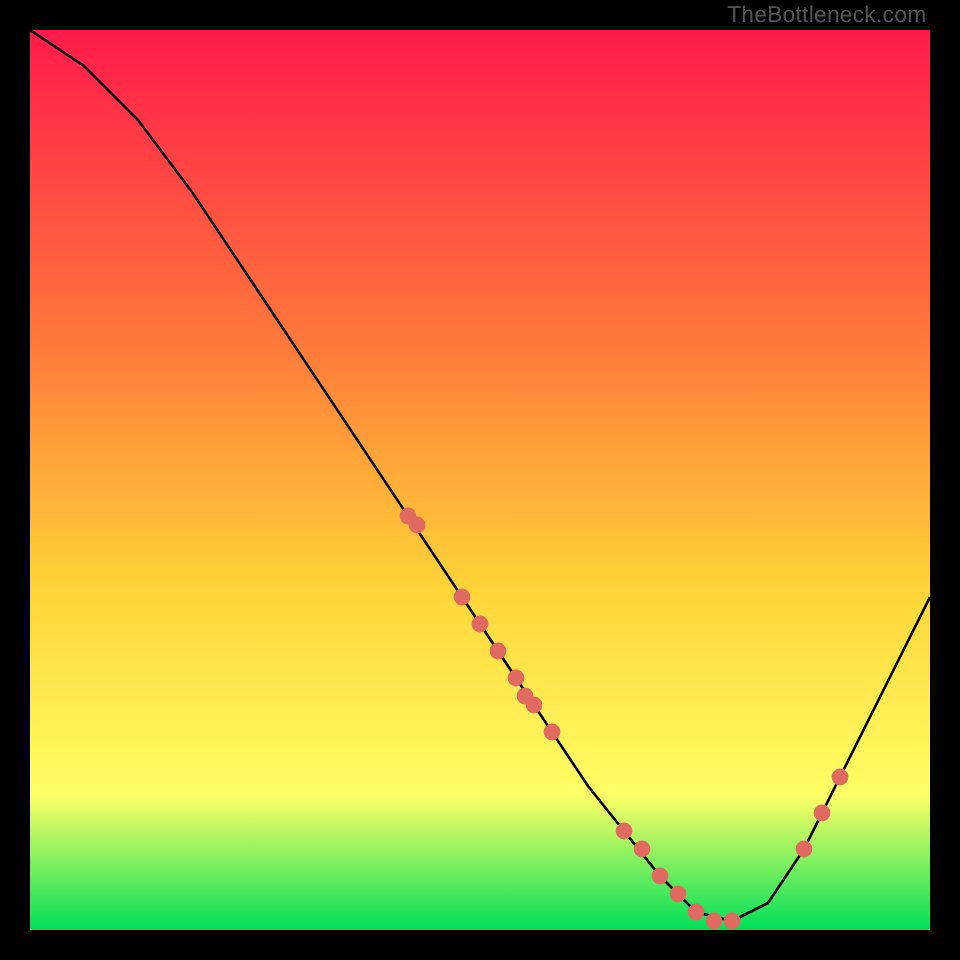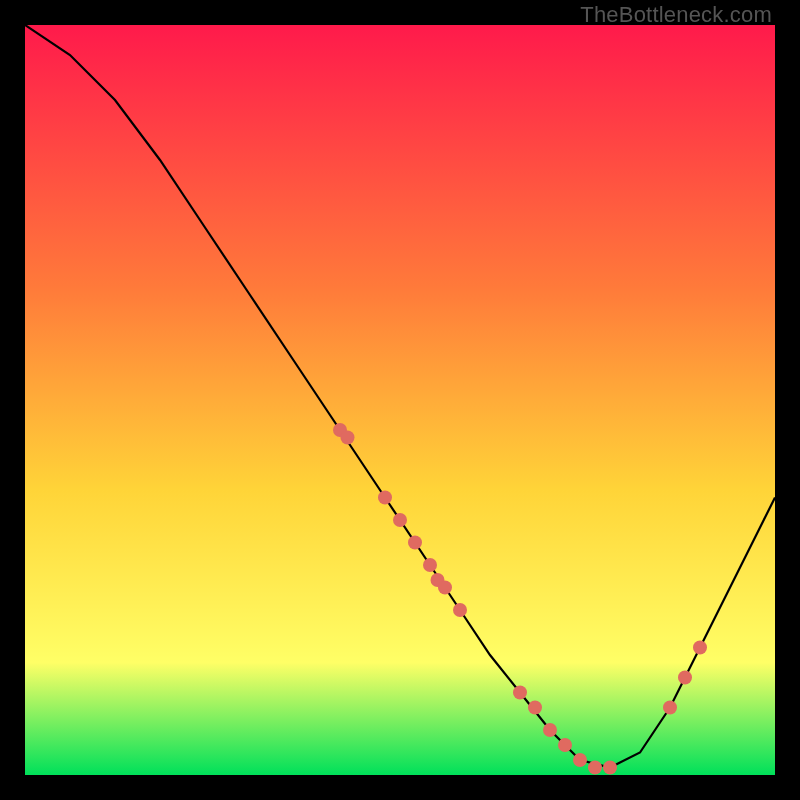--- a/index.html
+++ b/index.html
@@ -24,21 +24,21 @@
     left: 0;
     top: 0;
     width: 750px;
     height: 750px;
   }
   .watermark {
     position: absolute;
     top: 2px;
     right: 28px;
     color: #555;
-    font-size: 22px;
+    font-size: 19px;
     font-weight: 500;
     letter-spacing: 0.2px;
   }
   svg { display: block; }
 </style>
 </head>
 <body>
 
 <div class="frame">
   <svg class="plot" viewBox="0 0 750 750">

